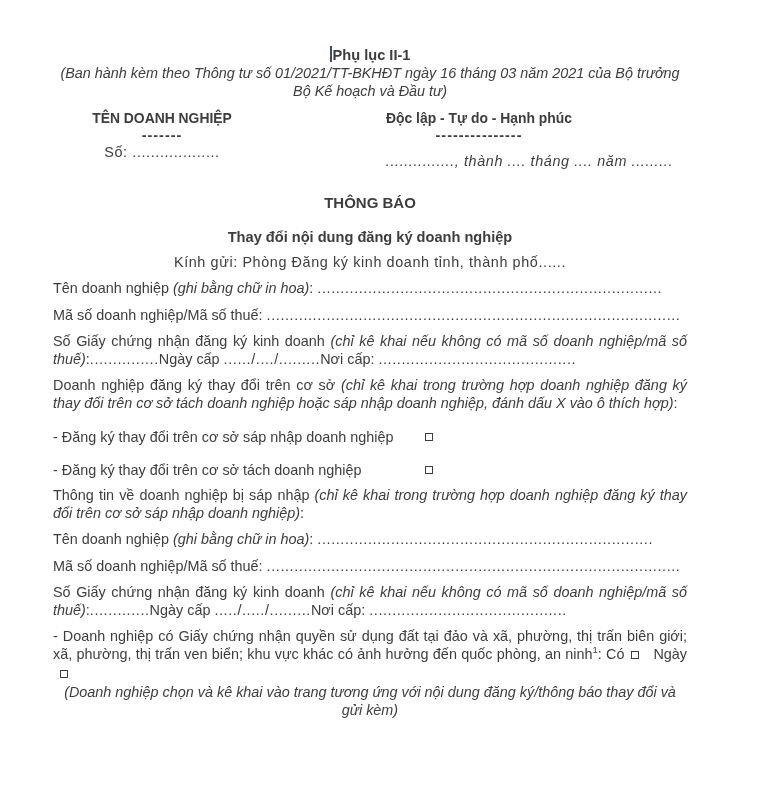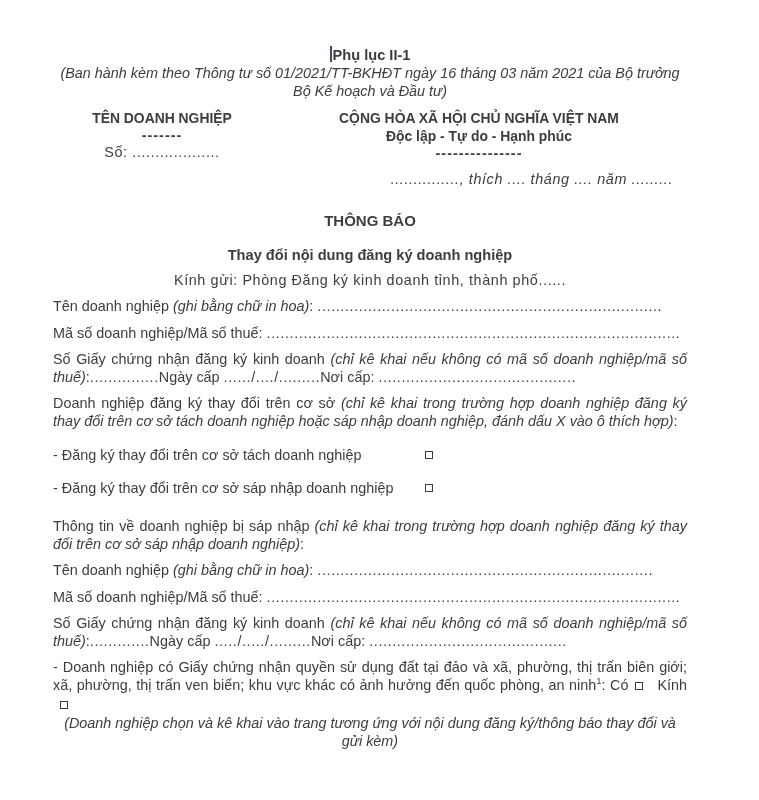--- a/index.html
+++ b/index.html
@@ -72,24 +72,23 @@
   </div>
   <div class="issued center">(Ban hành kèm theo Thông tư số 01/2021/TT-BKHĐT ngày 16 tháng 03 năm 2021 của Bộ trưởng Bộ Kế hoạch và Đầu tư)</div>
 
   <div class="letterhead">
     <div class="lh-left">
       <div class="lh-head">TÊN DOANH NGHIỆP</div>
       <div class="lh-divider">-------</div>
       <div class="so-line dots-wrap">Số: ...................</div>
     </div>
     <div class="lh-right">
-      <div class="lh-head">CỘNG HÒA XÃ HỘI CHỦ NGHĨA VIỆT NAM</div>
       <div class="lh-head">Độc lập - Tự do - Hạnh phúc</div>
       <div class="lh-divider">---------------</div>
-      <div class="date-line dots-wrap">..............., thích .... tháng .... năm .........</div>
+      <div class="date-line dots-wrap">..............., thành .... tháng .... năm .........</div>
     </div>
   </div>
 
   <div class="doc-title center">THÔNG BÁO</div>
   <div class="doc-subtitle center">Thay đổi nội dung đăng ký doanh nghiệp</div>
   <div class="recipient center dots-wrap">Kính gửi: Phòng Đăng ký kinh doanh tỉnh, thành phố......</div>
 
   <div class="para">
     <span>Tên doanh nghiệp </span><span class="italic">(ghi bằng chữ in hoa)</span><span>: </span><span class="dots">...........................................................................</span>
   </div>
@@ -100,44 +99,44 @@
 
   <div class="para">
     <span>Số Giấy chứng nhận đăng ký kinh doanh </span><span class="italic">(chỉ kê khai nếu không có mã số doanh nghiệp/mã số thuế)</span><span>:</span><span class="dots">...............</span><span>Ngày cấp </span><span class="dots">....../..../.........</span><span>Nơi cấp: </span><span class="dots">...........................................</span>
   </div>
 
   <div class="para">
     <span>Doanh nghiệp đăng ký thay đổi trên cơ sở </span><span class="italic">(chỉ kê khai trong trường hợp doanh nghiệp đăng ký thay đổi trên cơ sở tách doanh nghiệp hoặc sáp nhập doanh nghiệp, đánh dấu X vào ô thích hợp)</span><span>:</span>
   </div>
 
   <div class="cb-line">
+    <span class="cb-label">- Đăng ký thay đổi trên cơ sở sáp nhập doanh nghiệp</span>
+    <span class="checkbox"></span>
+  </div>
+  <div class="cb-line">
     <span class="cb-label">- Đăng ký thay đổi trên cơ sở tách doanh nghiệp</span>
     <span class="checkbox"></span>
   </div>
-  <div class="cb-line">
-    <span class="cb-label">- Đăng ký thay đổi trên cơ sở sáp nhập doanh nghiệp</span>
-    <span class="checkbox"></span>
-  </div>
 
-  <div class="para" style="margin-top:20px">
+  <div class="para" style="margin-top:7px">
     <span>Thông tin về doanh nghiệp bị sáp nhập </span><span class="italic">(chỉ kê khai trong trường hợp doanh nghiệp đăng ký thay đổi trên cơ sở sáp nhập doanh nghiệp)</span><span>:</span>
   </div>
 
   <div class="para">
     <span>Tên doanh nghiệp </span><span class="italic">(ghi bằng chữ in hoa)</span><span>: </span><span class="dots">.........................................................................</span>
   </div>
 
   <div class="para">
     <span>Mã số doanh nghiệp/Mã số thuế: </span><span class="dots">..........................................................................................</span>
   </div>
 
   <div class="para">
     <span>Số Giấy chứng nhận đăng ký kinh doanh </span><span class="italic">(chỉ kê khai nếu không có mã số doanh nghiệp/mã số thuế)</span><span>:</span><span class="dots">.............</span><span>Ngày cấp </span><span class="dots">...../...../.........</span><span>Nơi cấp: </span><span class="dots">...........................................</span>
   </div>
 
 
   <div class="para">
-    <span>- Doanh nghiệp có Giấy chứng nhận quyền sử dụng đất tại đảo và xã, phường, thị trấn biên giới; xã, phường, thị trấn ven biển; khu vực khác có ảnh hưởng đến quốc phòng, an ninh</span><sup class="fnote">1</sup><span>: </span><span>Có</span><span class="checkbox inline"></span><span class="cb-gap"></span><span>Kính</span><span class="checkbox inline"></span>
+    <span>- Doanh nghiệp có Giấy chứng nhận quyền sử dụng đất tại đảo và xã, phường, thị trấn biên giới; xã, phường, thị trấn ven biển; khu vực khác có ảnh hưởng đến quốc phòng, an ninh</span><sup class="fnote">1</sup><span>: </span><span>Có</span><span class="checkbox inline"></span><span class="cb-gap"></span><span>Ngày</span><span class="checkbox inline"></span>
   </div>
 
   <div class="note">(Doanh nghiệp chọn và kê khai vào trang tương ứng với nội dung đăng ký/thông báo thay đổi và gửi kèm)</div>
 
 </div>
 
 </body></html>

